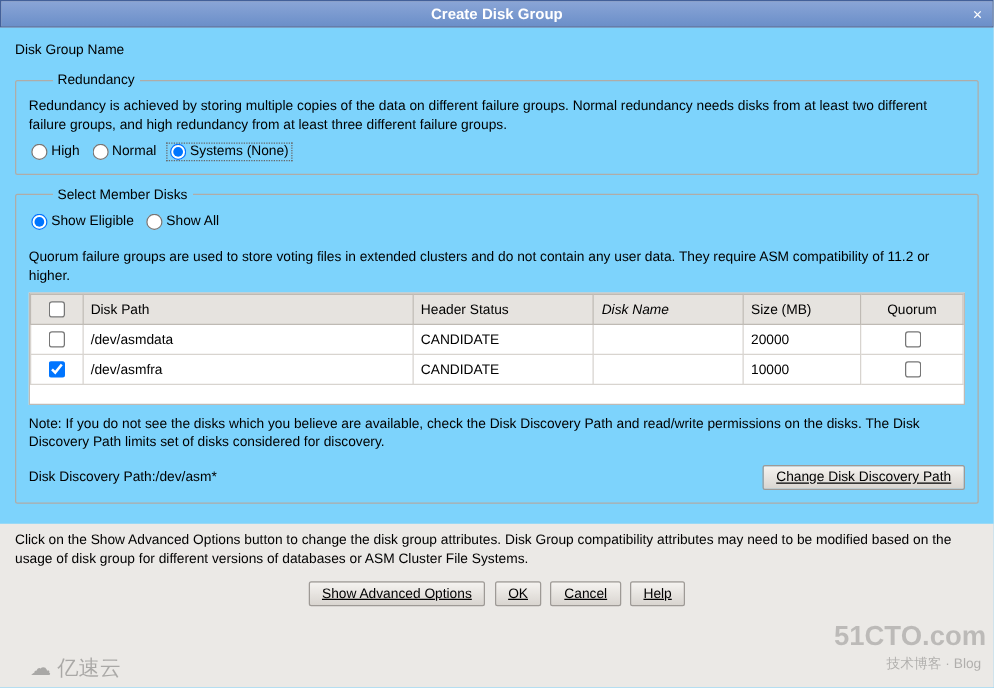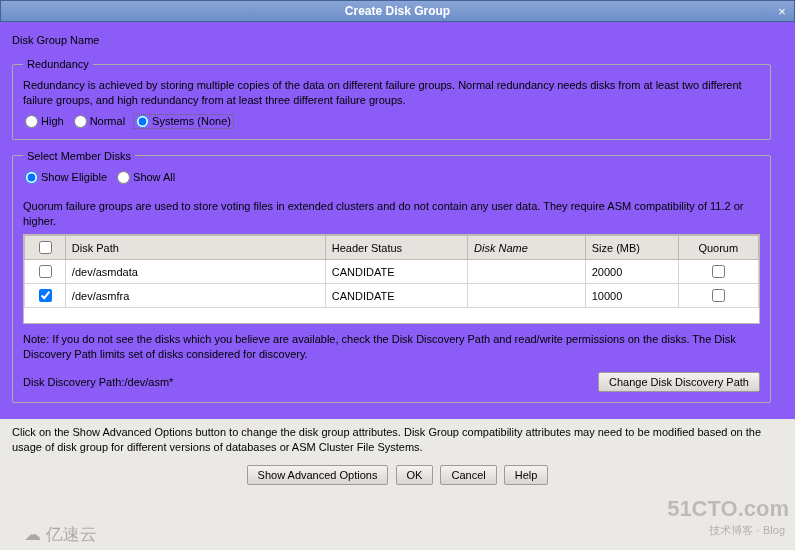--- a/index.html
+++ b/index.html
@@ -33,22 +33,22 @@
     position: absolute;
     right: 4px;
     top: 3px;
     color: #fff;
     font-size: 13px;
     cursor: pointer;
     width: 16px;
     text-align: center;
   }
   .content {
-    background: #8b5cf6;
-    padding: 12px 24px 6px 12px;
+    background: #7dd3fc;
+    padding: 12px 12px 6px 12px;
   }
   .row-name {
     display: flex;
     align-items: center;
     margin-bottom: 12px;
   }
   .row-name label {
     width: 170px;
   }
   .row-name input {
@@ -61,20 +61,21 @@
   }
   fieldset {
     border: 1px solid #b0aca7;
     border-radius: 2px;
     margin: 0 0 10px 0;
     padding: 8px 10px 10px 10px;
   }
   legend {
     padding: 0 4px;
     font-size: 11px;
+    margin-left: 19px;
   }
   .radio-row {
     margin-top: 6px;
     display: flex;
     align-items: center;
     gap: 6px;
   }
   .radio-opt {
     display: inline-flex;
     align-items: center;
@@ -127,20 +128,21 @@
     margin-top: 10px;
   }
   .btn {
     background: linear-gradient(to bottom,#f5f3f0,#d9d5d0);
     border: 1px solid #9e9a96;
     border-radius: 2px;
     padding: 3px 10px;
     font-size: 11px;
     cursor: pointer;
     font-family: inherit;
+    text-decoration: underline;
   }
   .footer-note {
     padding: 6px 12px 4px 12px;
     line-height: 1.35;
   }
   .button-bar {
     text-align: center;
     padding: 6px 0 8px 0;
   }
   .button-bar .btn { margin: 0 2px; }

